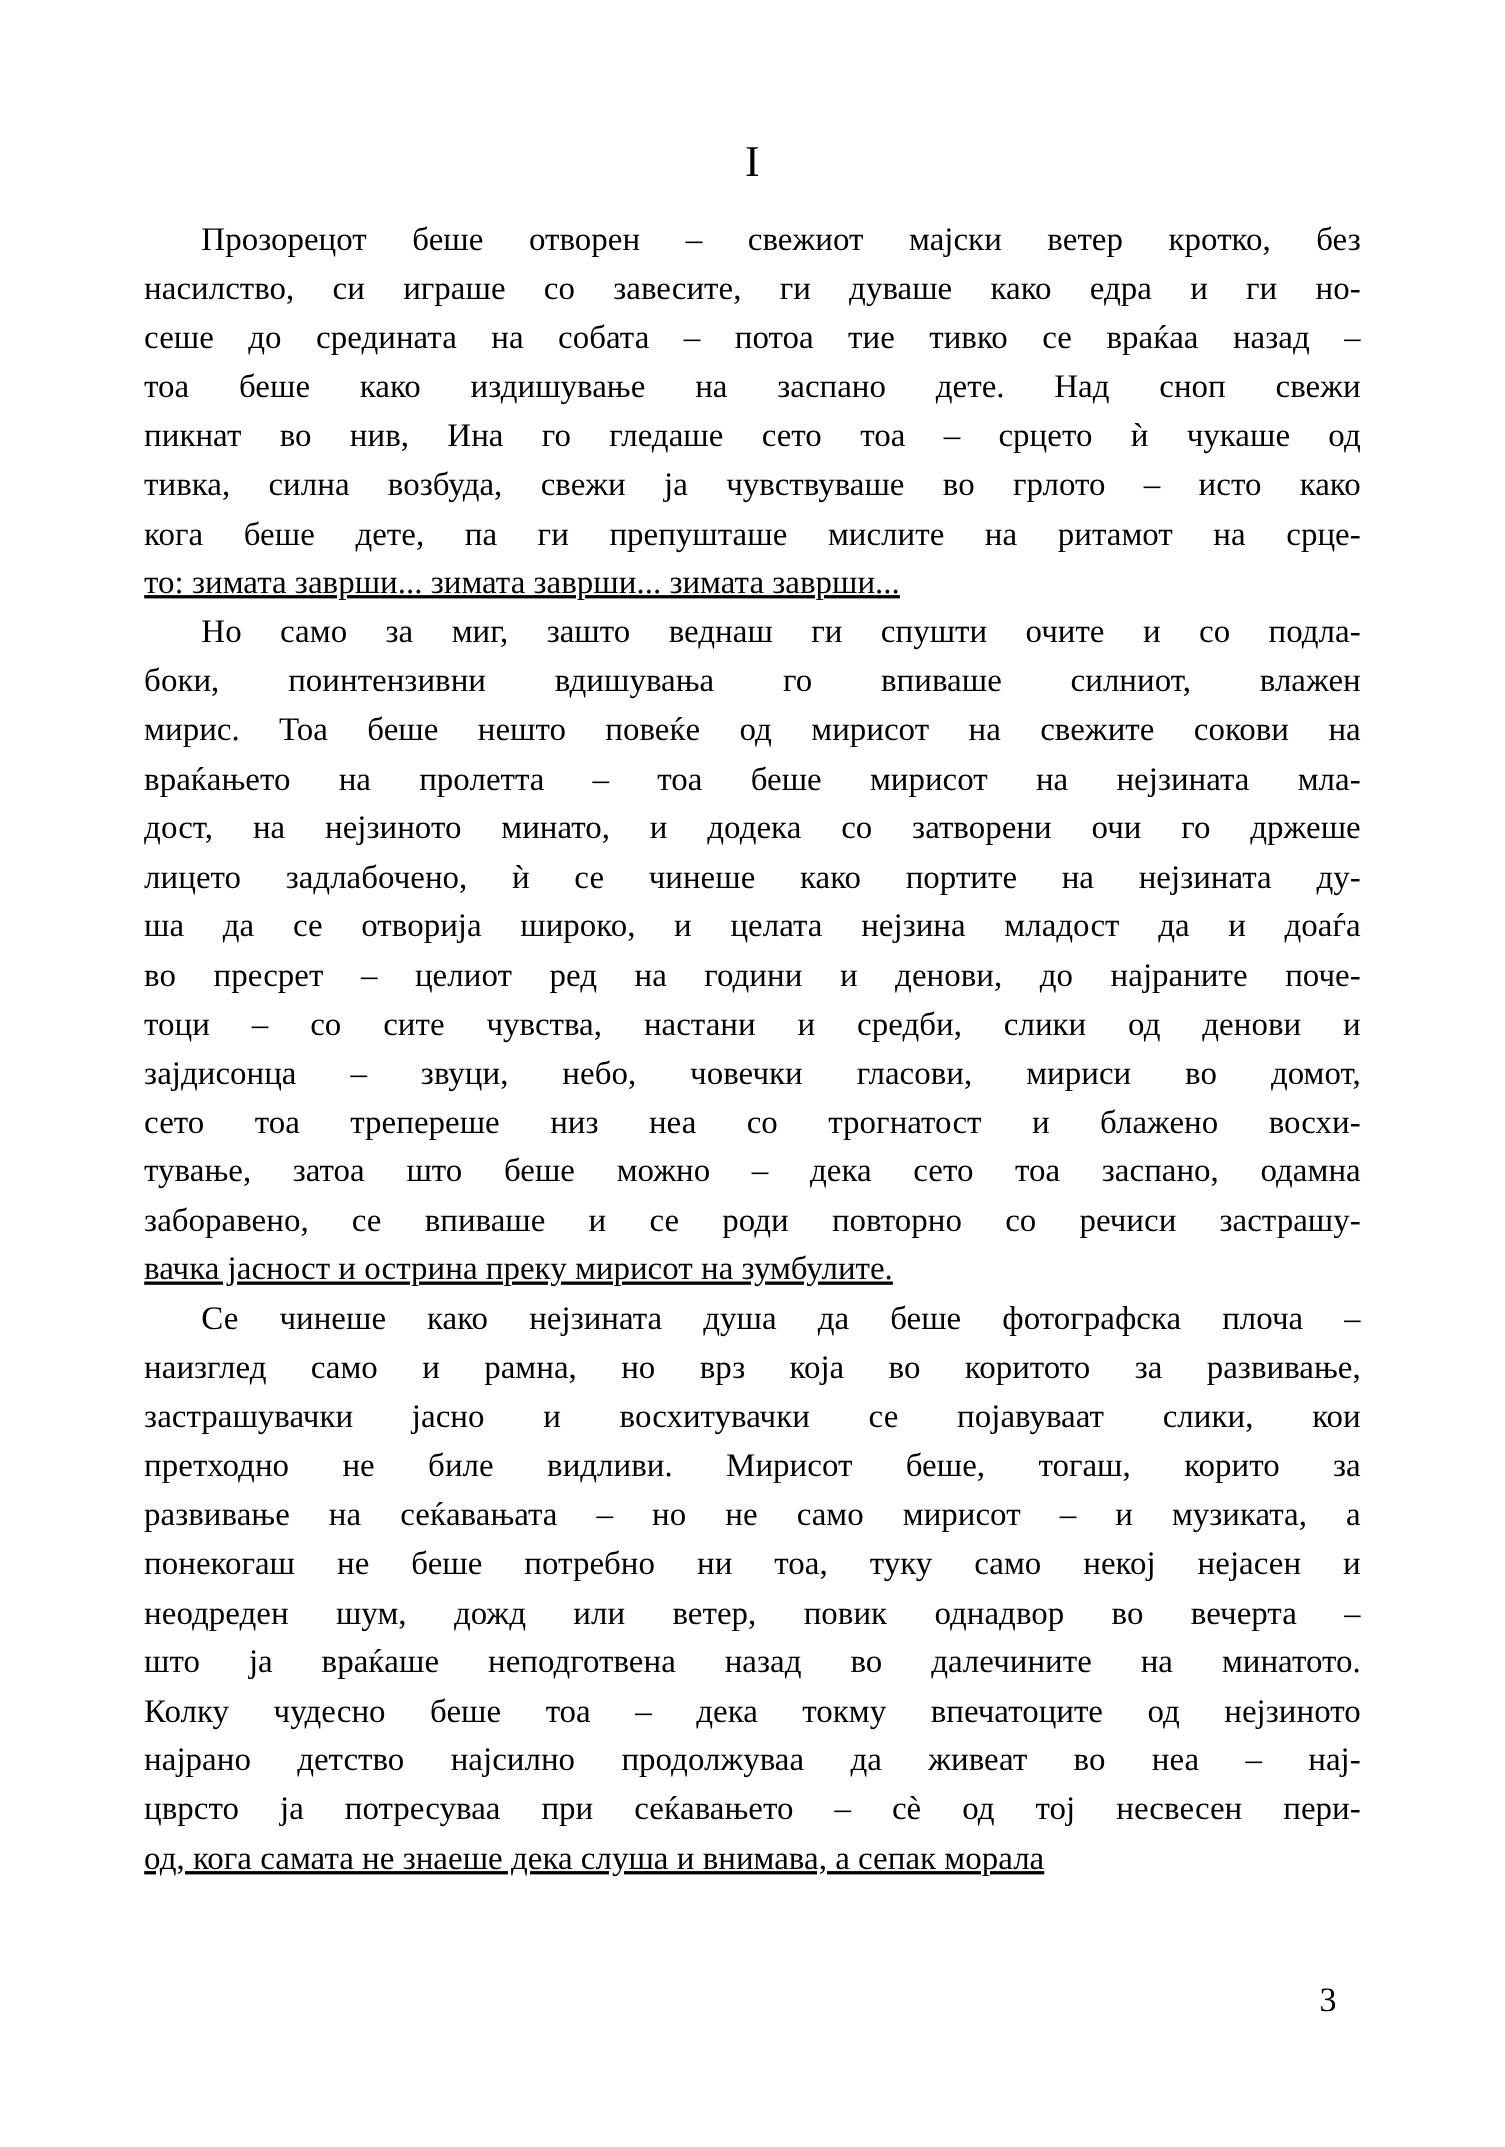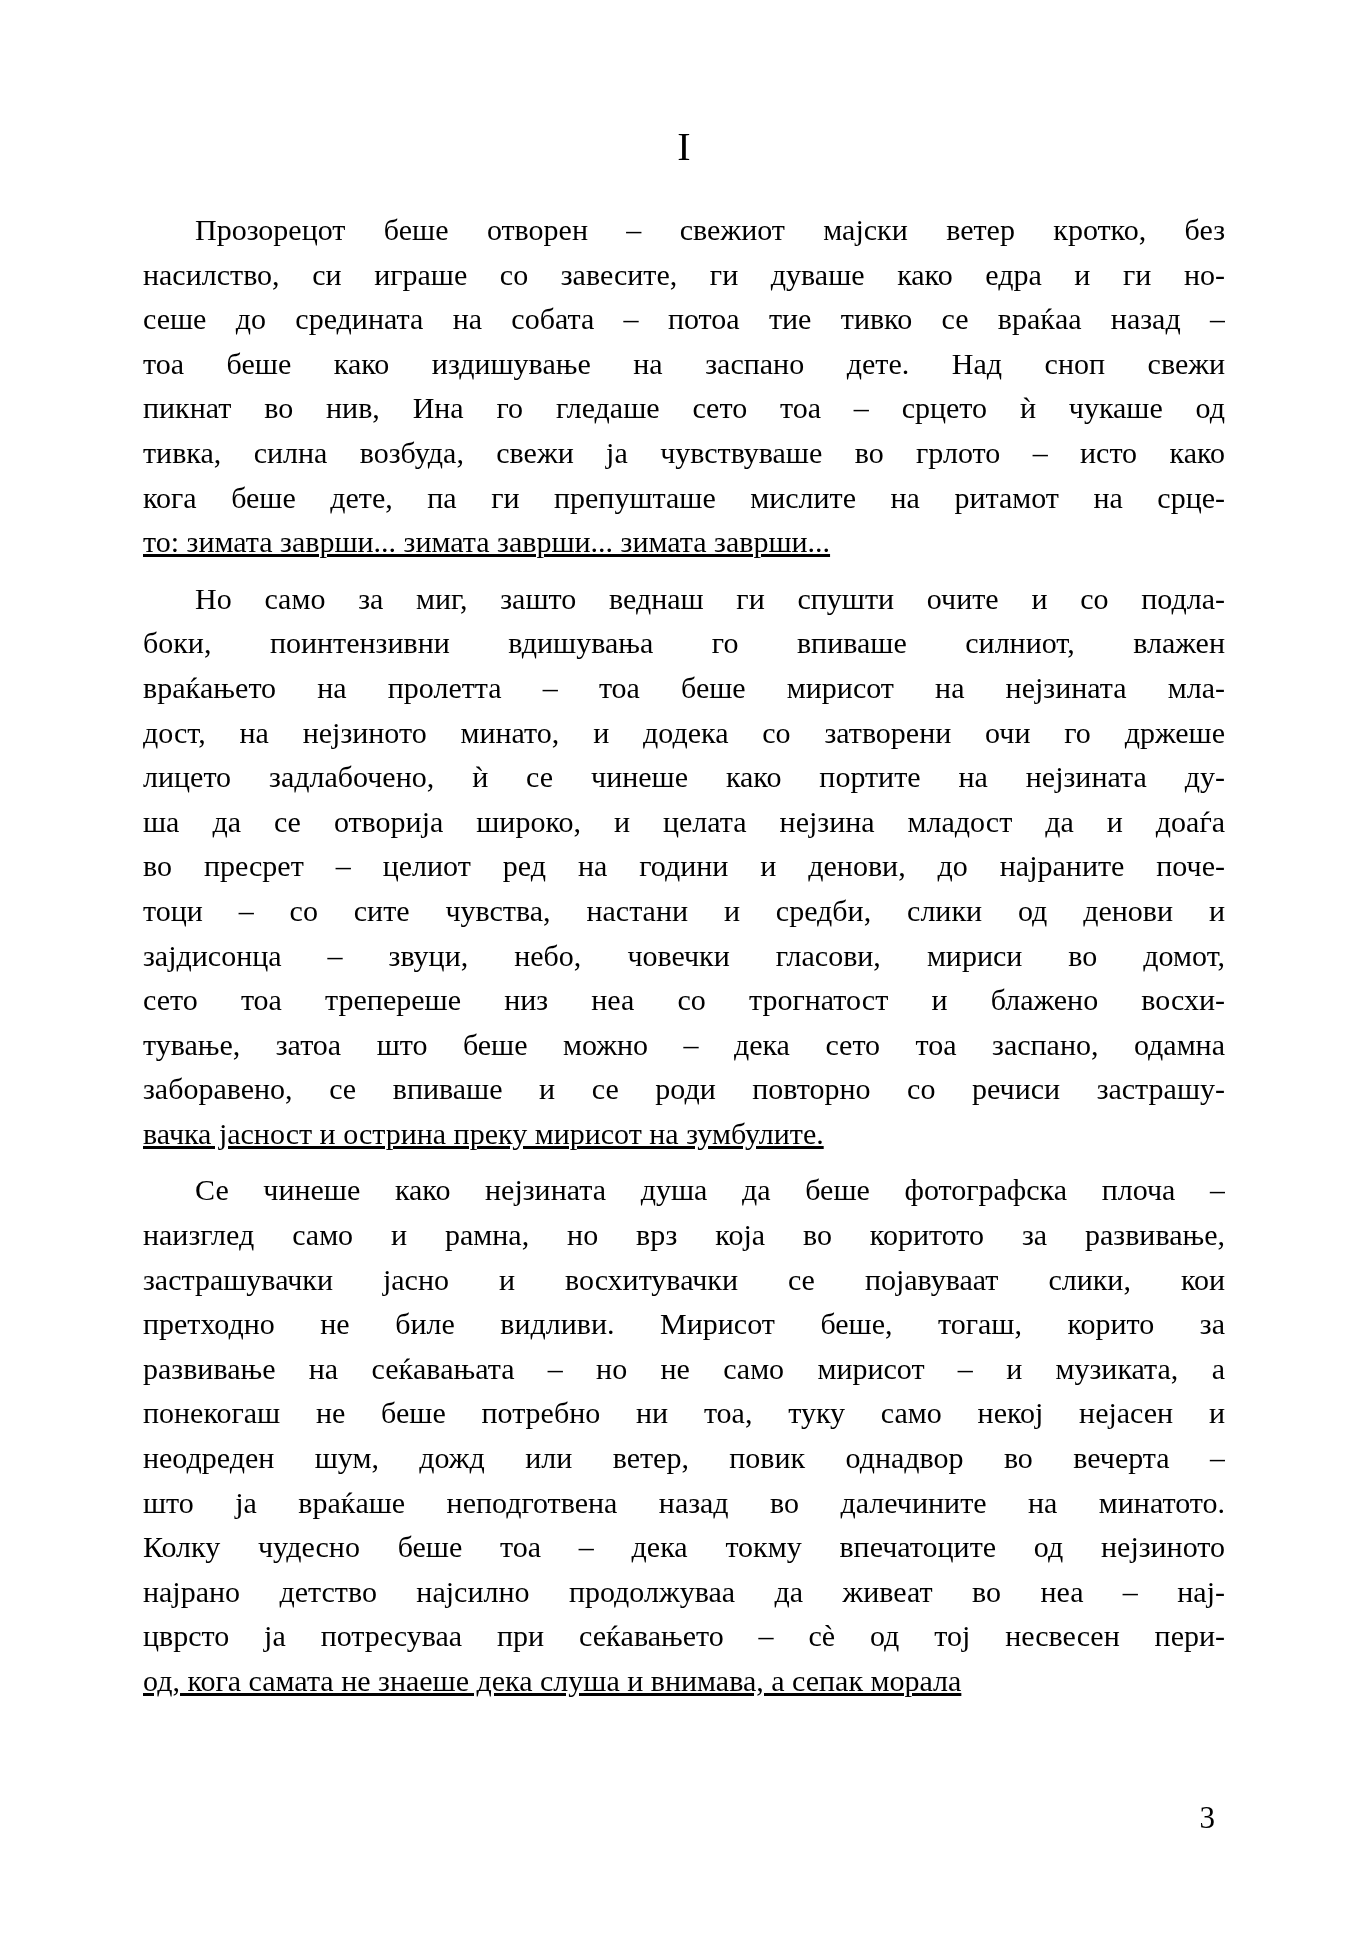--- a/index.html
+++ b/index.html
@@ -28,21 +28,21 @@
     color: #000000;
   }
   .text-block {
     position: absolute;
     left: 131px;
     top: 196px;
     width: 1106px;
     font-size: 30px;
   }
   .para {
-    margin: 12px;
+    margin: 0;
     padding: 0;
   }
   .para .line {
     text-align: justify;
     text-align-last: justify;
     line-height: 44.6px;
     height: 44.6px;
     overflow: hidden;
   }
   .para .line.para-end {
@@ -77,20 +77,21 @@
         <div class="line">сеше до средината на собата – потоа тие тивко се враќаа назад –</div>
         <div class="line">тоа беше како издишување на заспано дете. Над сноп свежи</div>
         <div class="line">пикнат во нив, Ина го гледаше сето тоа – срцето ѝ чукаше од</div>
         <div class="line">тивка, силна возбуда, свежи ја чувствуваше во грлото – исто како</div>
         <div class="line">кога беше дете, па ги препушташе мислите на ритамот на срце-</div>
         <div class="line para-end">то: зимата заврши... зимата заврши... зимата заврши...</div>
       </div>
     <div class="para">
         <div class="line">Но само за миг, зашто веднаш ги спушти очите и со подла-</div>
         <div class="line">боки, поинтензивни вдишувања го впиваше силниот, влажен</div>
+        <div class="line">мирис. Тоа беше нешто повеќе од мирисот на свежите сокови на</div>
         <div class="line">враќањето на пролетта – тоа беше мирисот на нејзината мла-</div>
         <div class="line">дост, на нејзиното минато, и додека со затворени очи го држеше</div>
         <div class="line">лицето задлабочено, ѝ се чинеше како портите на нејзината ду-</div>
         <div class="line">ша да се отворија широко, и целата нејзина младост да и доаѓа</div>
         <div class="line">во пресрет – целиот ред на години и денови, до најраните поче-</div>
         <div class="line">тоци – со сите чувства, настани и средби, слики од денови и</div>
         <div class="line">зајдисонца – звуци, небо, човечки гласови, мириси во домот,</div>
         <div class="line">сето тоа трепереше низ неа со трогнатост и блажено восхи-</div>
         <div class="line">тување, затоа што беше можно – дека сето тоа заспано, одамна</div>
         <div class="line">заборавено, се впиваше и се роди повторно со речиси застрашу-</div>

